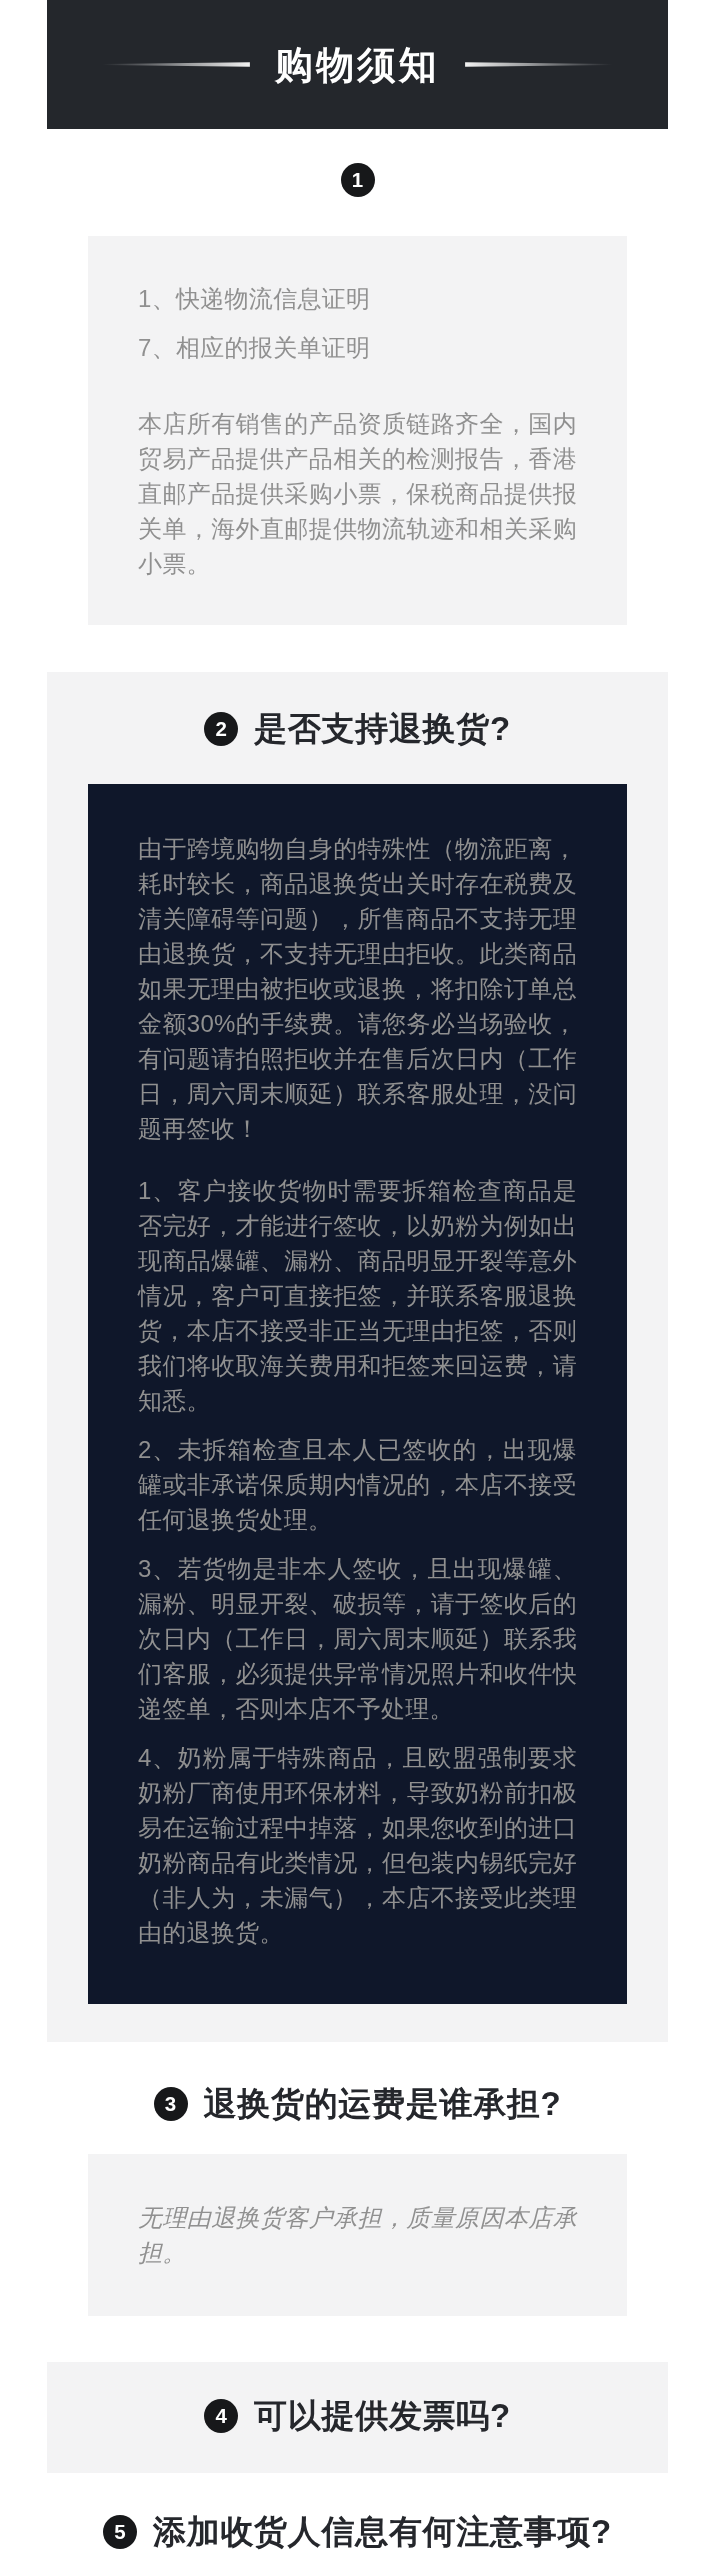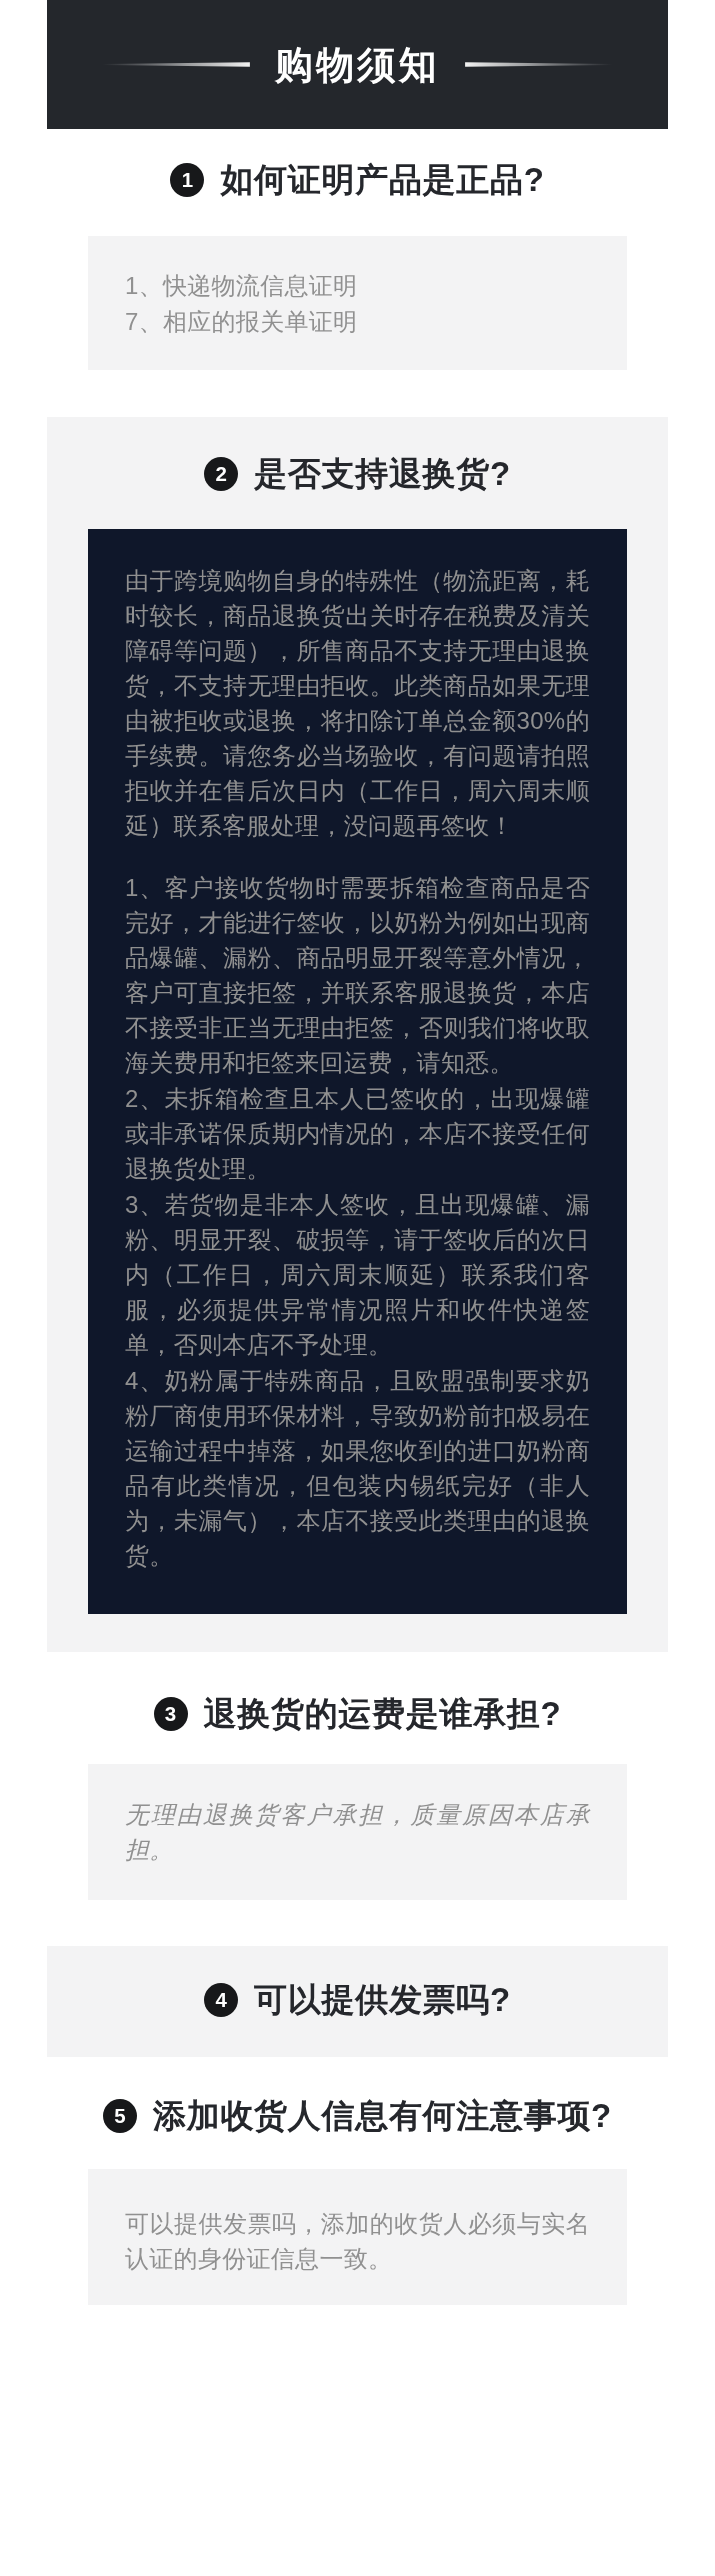--- a/index.html
+++ b/index.html
@@ -89,21 +89,21 @@
     background: #f3f3f4;
     padding-bottom: 38px;
   }
   .whitebox {
     margin: 38px 41px 0;
     background: #0f172a;
     padding: 33px 36px 40px;
     box-sizing: border-box;
   }
   .para {
-    margin: 1px;
+    margin: 14px;
     font-size: 24px;
     line-height: 35px;
     color: #909090;
     letter-spacing: 0.3px;
     text-align: justify;
   }
   .gap-top-lg { margin-top: 41px; }
   .gap-top-md { margin-top: 26.5px; }
 
   
@@ -128,25 +128,25 @@
 
   <div class="header">
     <span class="hline left"></span>
     <span class="page-title">购物须知</span>
     <span class="hline right"></span>
   </div>
 
   <div>
     <div class="sec-heading sec1-heading">
       <span class="badge">1</span>
-      <h2 class="sec-title">如何证明产品是正品?</h2>
     </div>
     <div class="graybox sec1-box">
       <p class="para">1、快递物流信息证明</p>
       <p class="para">7、相应的报关单证明</p>
+      <p class="para gap-top-lg">本店所有销售的产品资质链路齐全，国内贸易产品提供产品相关的检测报告，香港直邮产品提供采购小票，保税商品提供报关单，海外直邮提供物流轨迹和相关采购小票。</p>
     </div>
   </div>
 
   <div class="panel sec2-panel">
     <div class="sec-heading">
       <span class="badge">2</span>
       <h2 class="sec-title">是否支持退换货?</h2>
     </div>
     <div class="whitebox">
       <p class="para">由于跨境购物自身的特殊性（物流距离，耗时较长，商品退换货出关时存在税费及清关障碍等问题），所售商品不支持无理由退换货，不支持无理由拒收。此类商品如果无理由被拒收或退换，将扣除订单总金额30%的手续费。请您务必当场验收，有问题请拍照拒收并在售后次日内（工作日，周六周末顺延）联系客服处理，没问题再签收！</p>

